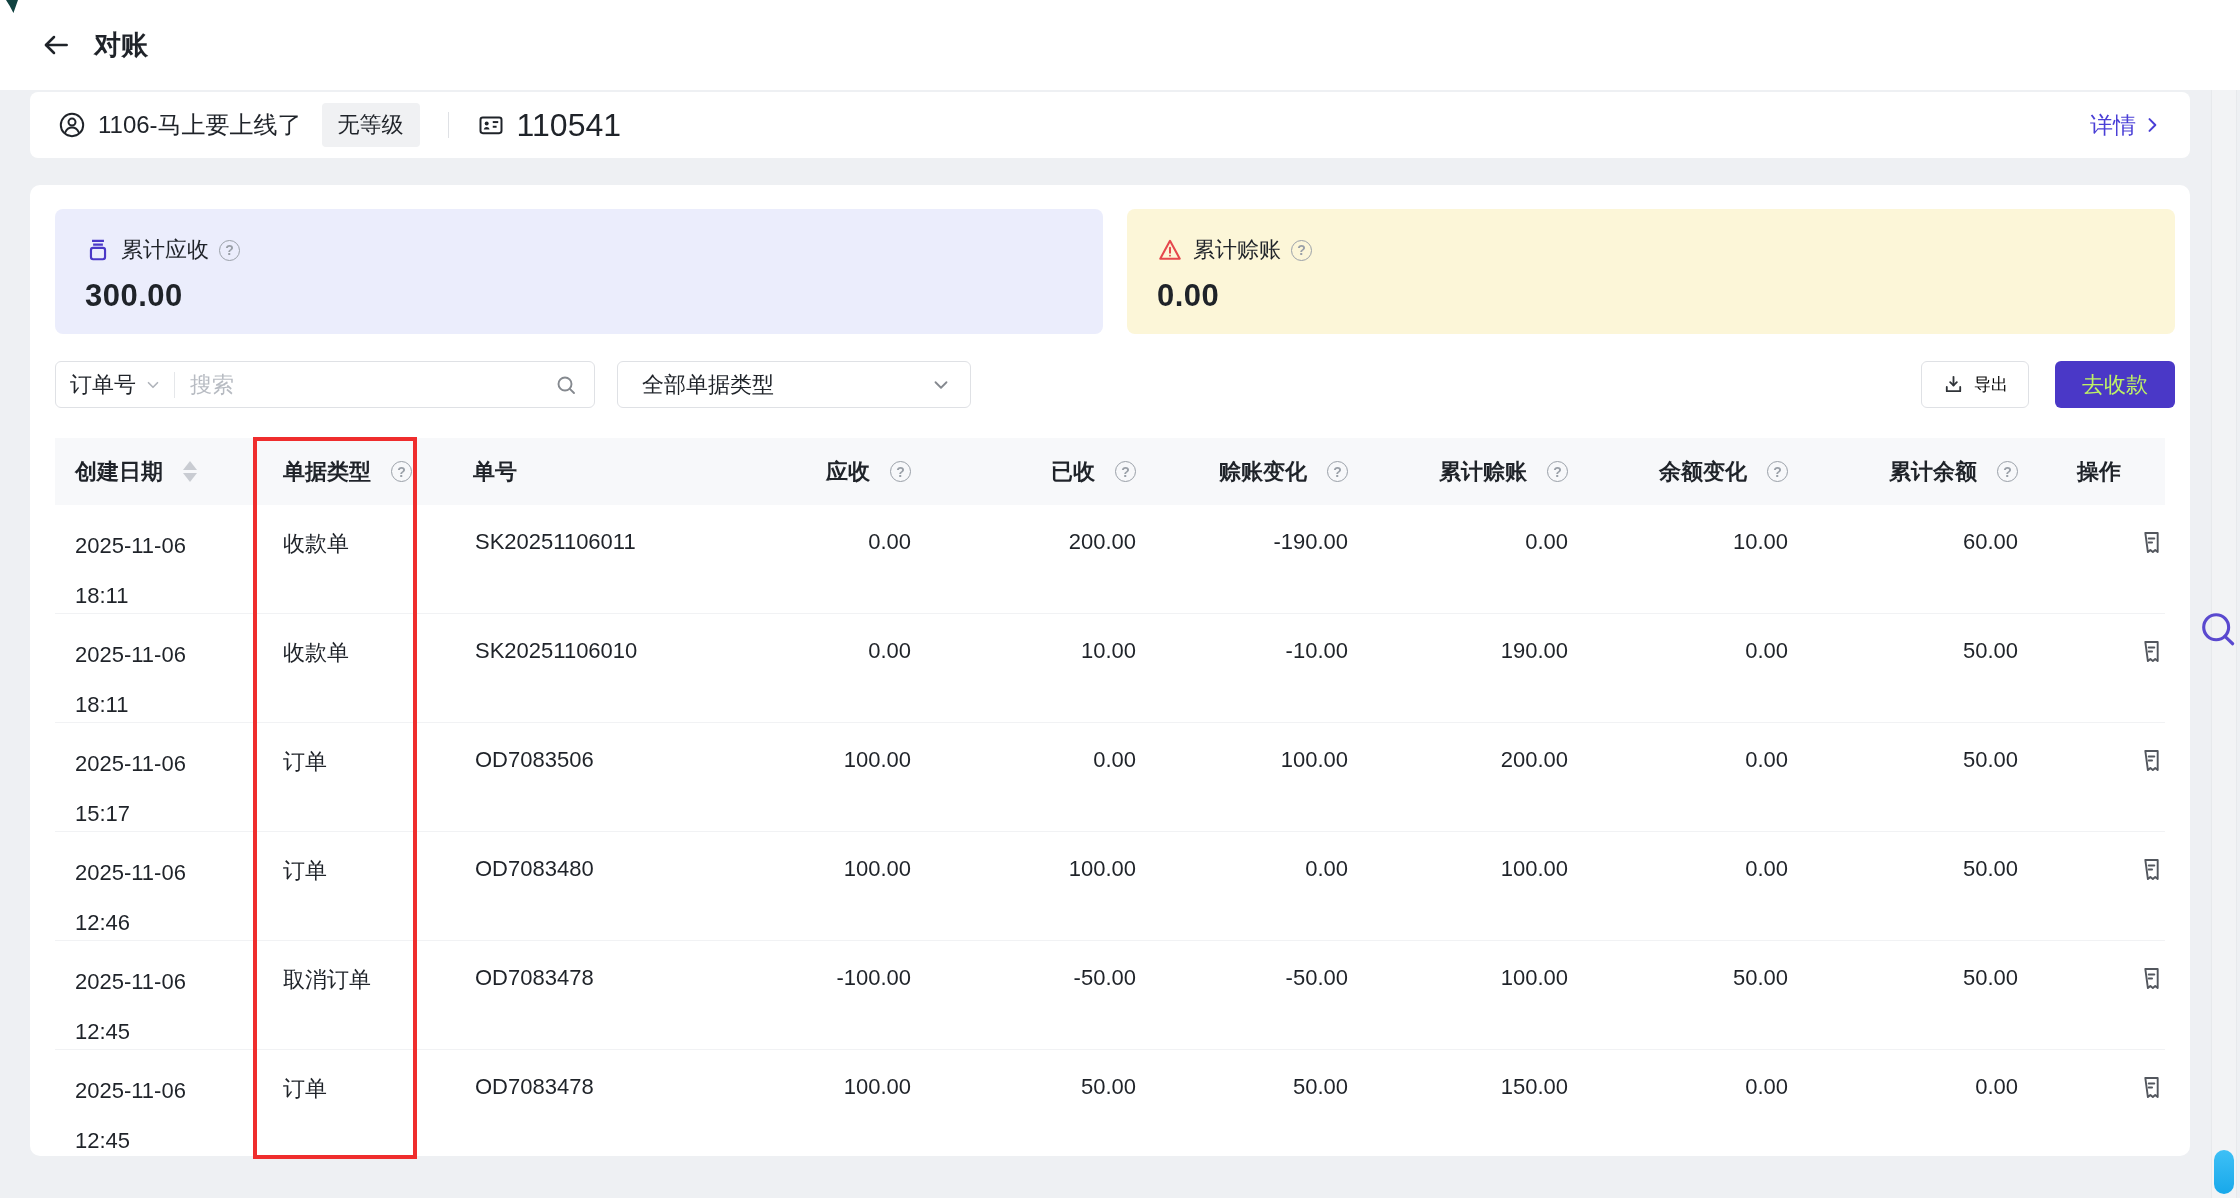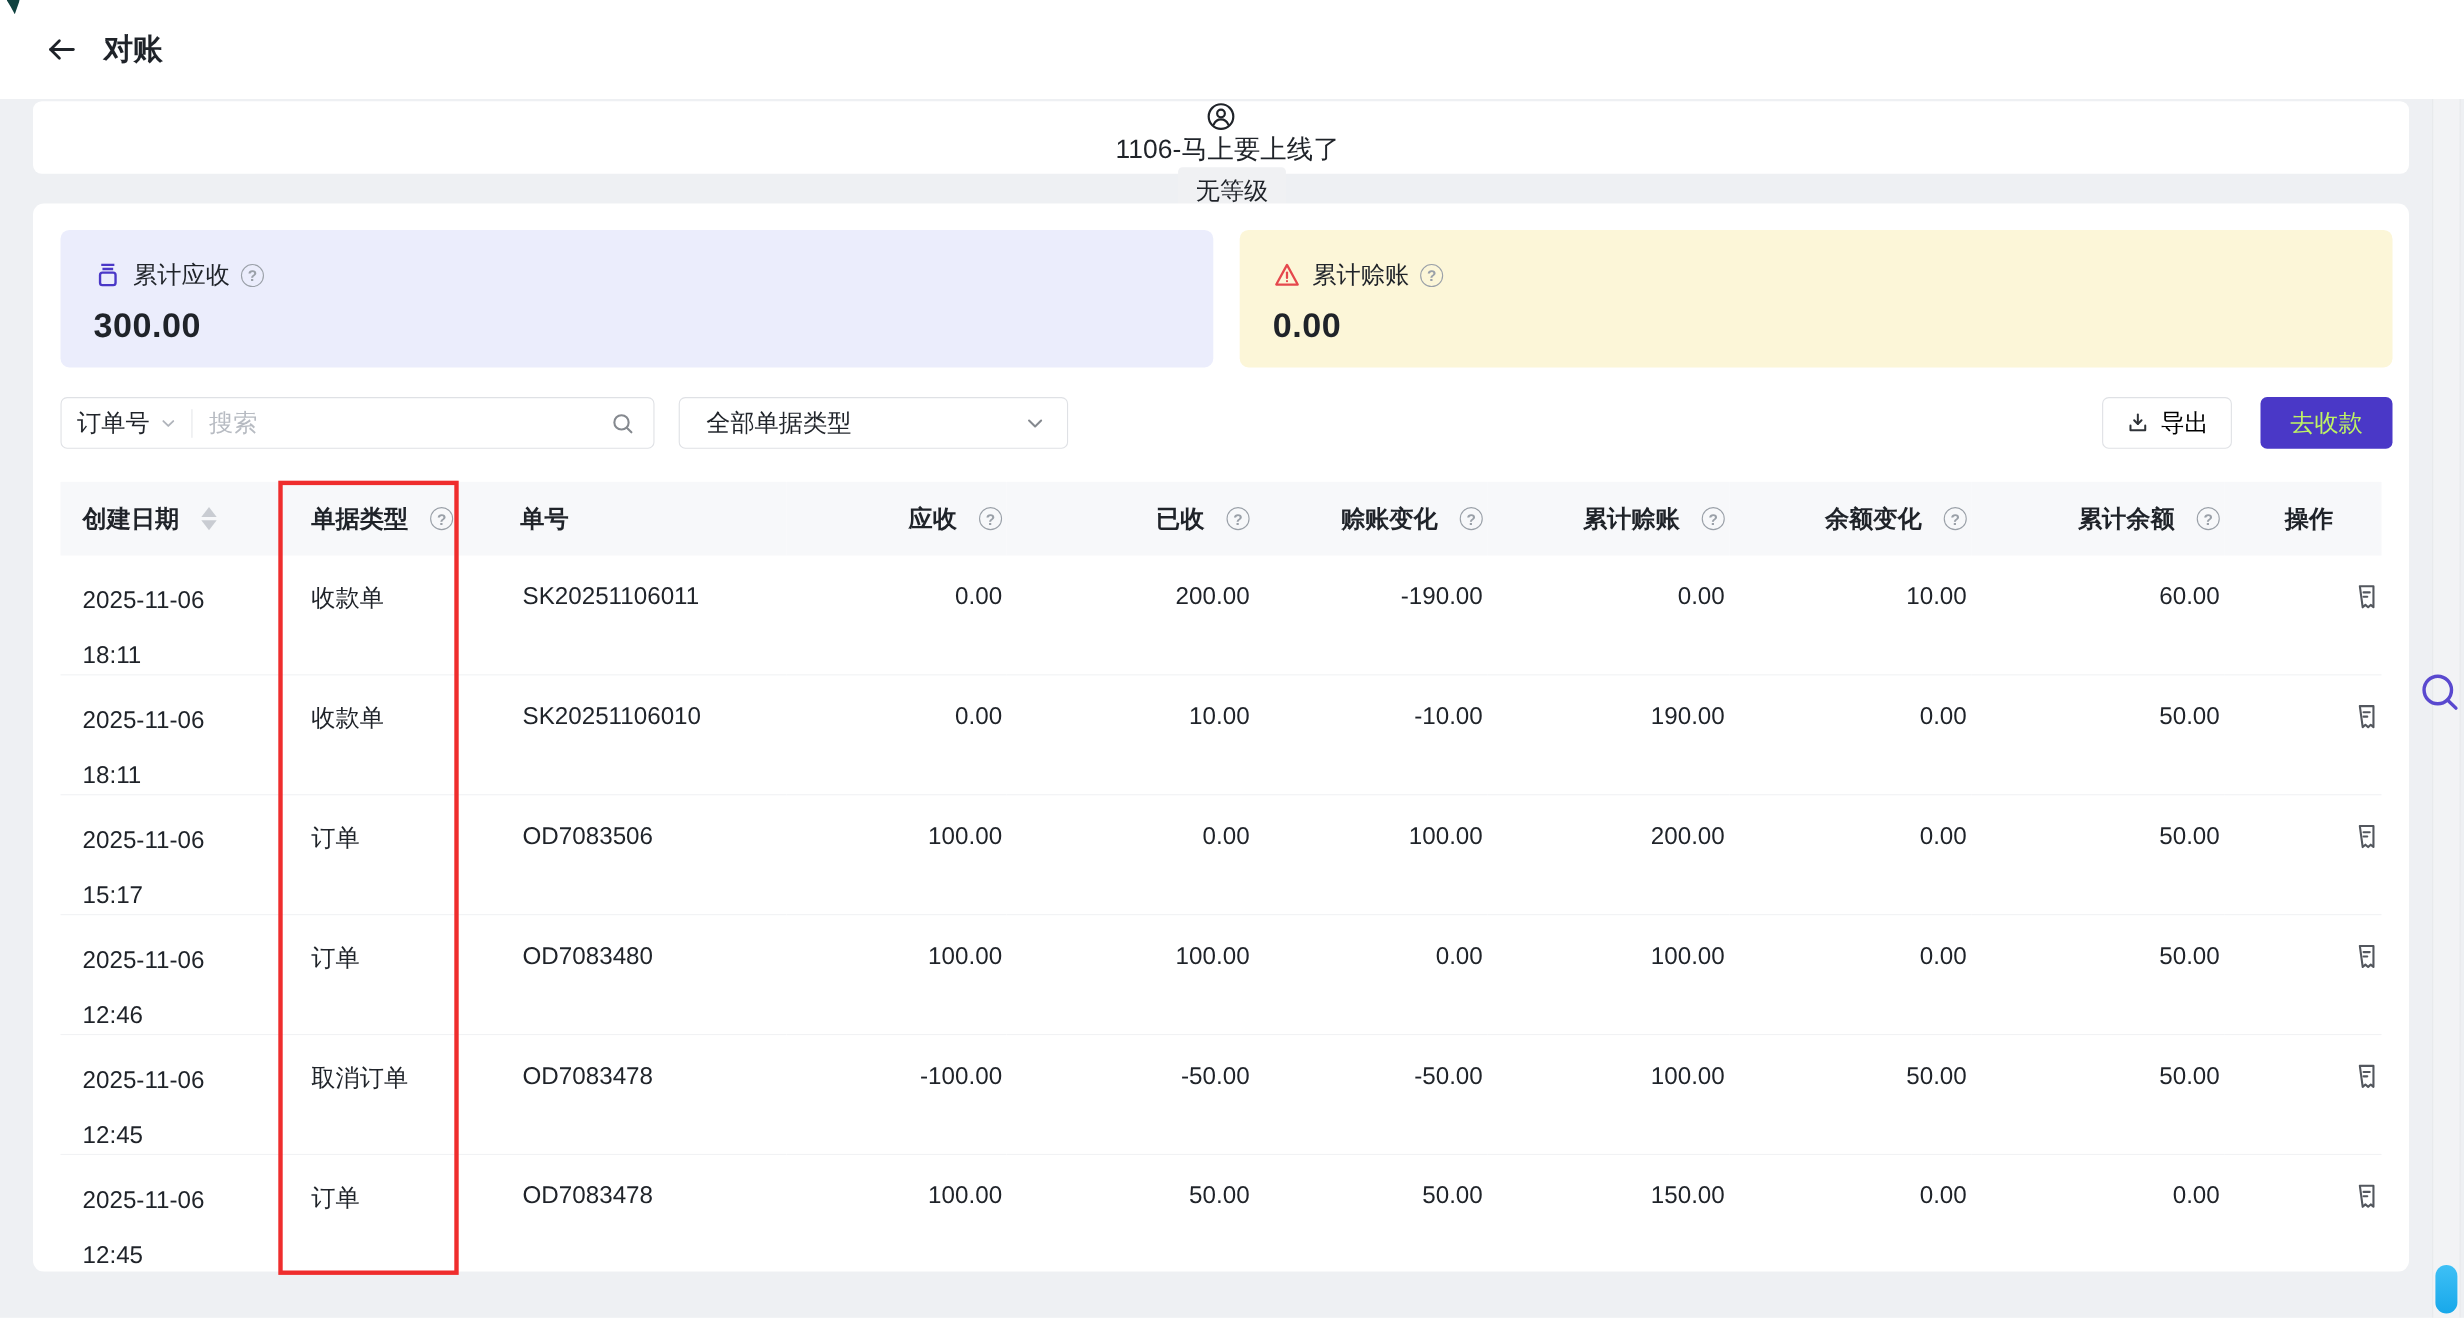--- a/index.html
+++ b/index.html
@@ -19,21 +19,21 @@
   .back-btn { margin-left:38px; width:36px; height:36px; display:flex; align-items:center; justify-content:center; cursor:pointer; }
   .page-title { margin-left:20px; font-size:27px; font-weight:700; }
   .corner-mark {
     position:absolute; left:6px; top:0; width:12px; height:13px;
     background:#114240; clip-path:polygon(0 0, 100% 0, 62% 100%, 30% 45%);
   }
   
   .account-bar {
     position:absolute; left:30px; top:92px; width:2160px; height:66px;
     background:#fff; border-radius:8px;
-    display:flex; align-items:center; padding:0 28px;flex-direction:column;
+    display:flex; align-items:center; padding:0 28px;
   }
   .acc-name { font-size:24px; margin-left:12px; }
   .level-badge {
     margin-left:20px; background:#f0f1f3; border-radius:4px;
     font-size:22px; padding:7px 16px; color:#1f2329;
   }
   .vdivider { width:1px; height:26px; background:#dfe1e5; margin:0 28px; }
   .acc-id { font-size:32px; margin-left:12px; }
   .detail-link {
     margin-left:auto; display:flex; align-items:center; gap:6px;
@@ -71,21 +71,21 @@
     margin-left:18px; width:420px; height:47px; border:1px solid #dfe1e5; border-radius:6px;
     display:flex; align-items:center; justify-content:center; gap:26px; font-size:22px; cursor:pointer;
   }
   .doc-select {
     margin-left:22px; width:354px; height:47px; border:1px solid #dfe1e5; border-radius:6px;
     display:flex; align-items:center; font-size:22px; padding:0 18px 0 24px; cursor:pointer;
   }
   .doc-select .sel-label { flex:1; }
   .btn-export {
     margin-left:auto; height:47px; border:1px solid #dfe1e5; border-radius:6px; background:#fff;
-    display:flex; align-items:center; gap:9px; font-size:22px; padding:0 20px; cursor:pointer;
+    display:flex; align-items:center; gap:9px; font-size:17px; padding:0 20px; cursor:pointer;
   }
   .btn-collect {
     margin-left:26px; height:47px; min-width:120px; border:none; border-radius:6px;
     background:#4a38c7; color:#bef264; font-size:22px; padding:0 26px; cursor:pointer;
     font-family:inherit;
   }
   
   table { margin-top:30px; width:2110px; border-collapse:collapse; table-layout:fixed; }
   thead th { height:67px; background:#f7f8fa; font-size:22px; font-weight:700; vertical-align:middle; }
   th .h-wrap { display:flex; align-items:center; gap:20px; }

